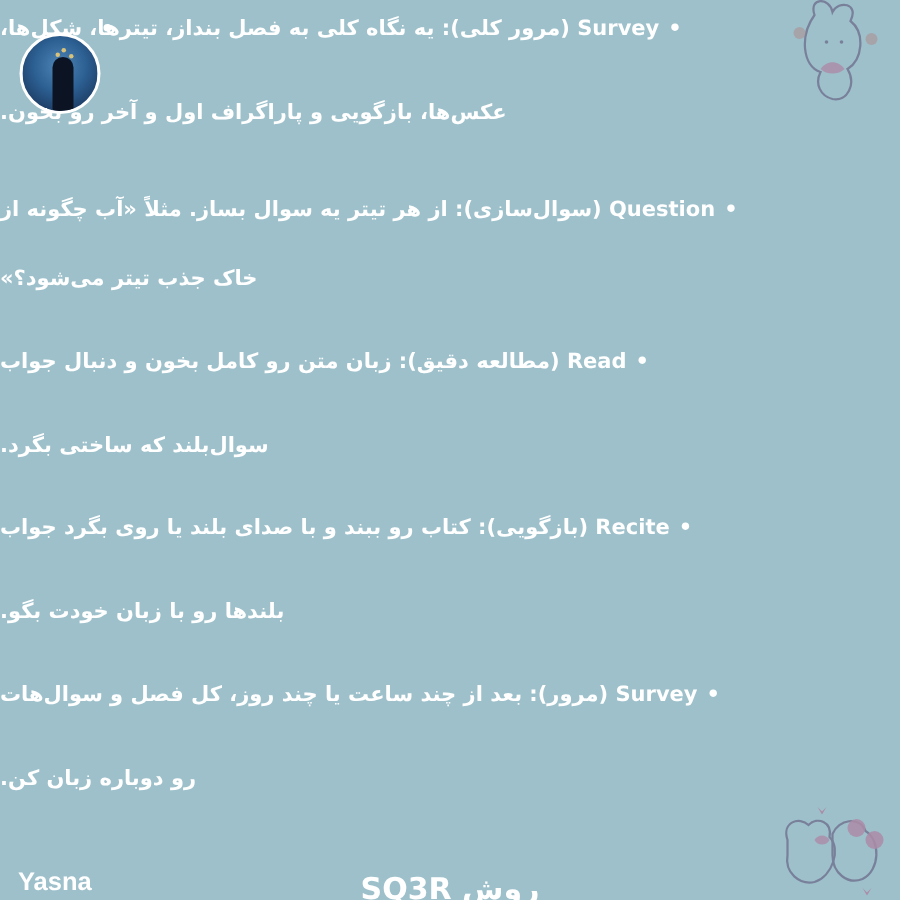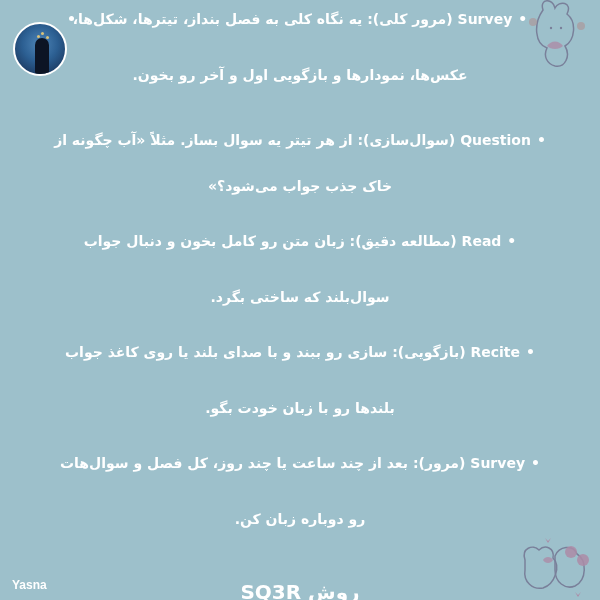--- a/index.html
+++ b/index.html
@@ -5,36 +5,36 @@
     html, body { margin: 0; padding: 0; }
     body {
       width: 600px; height: 600px; overflow: hidden;
       background: #9dc0cb;
       font-family: "DejaVu Sans", sans-serif;
       position: relative;
       color: #ffffff;
     }
     .line {
       position: absolute; left: 0; width: 600px;
-      text-align: center;
+      text-align: left;
       direction: rtl;
       font-weight: bold;
       font-size: 14px;
       white-space: nowrap;
       color: #ffffff;
     }
     .bullet { margin-left: 6px; }
     .title {
       position: absolute; left: 0; width: 600px; top: 552px;
       text-align: center; direction: rtl;
       font-weight: bold; font-size: 20px; color: #ffffff; margin-top: 28px;
     }
     .signature {
       position: absolute; left: 12px; top: 578px;
-      font-weight: bold; font-size: 12px; color: #ffffff;
+      font-weight: bold; font-size: 17px; color: #ffffff;
       font-family: "Liberation Sans", sans-serif;
       text-align: center;
     }
     .avatar {
       position: absolute; left: 13px; top: 22px;
       width: 50px; height: 50px; border-radius: 50%;
       border: 2px solid #ffffff;
       background: radial-gradient(circle at 50% 40%, #4f86b8 0%, #2c5f92 45%, #14284a 100%);
       overflow: hidden;
     }
@@ -78,39 +78,39 @@
   <circle cx="68" cy="30" r="6" fill="#b27a9b" opacity="0.85"></circle>
   <path d="M28 30 C30 26, 36 26, 38 30 C36 34, 30 34, 28 30 Z" fill="#b27a9b" opacity="0.8"></path>
   <path d="M30 8 l3 3 l3 -3 l-3 5 Z" fill="#b27a9b"></path>
   <path d="M60 62 l3 3 l3 -3 l-3 5 Z" fill="#b27a9b"></path>
 </svg>
 
 <div class="line" style="top:11px">
   <span class="bullet">•</span><span>Survey (مرور کلی): یه نگاه کلی به فصل بنداز، تیترها، شکل‌ها،</span>
 </div>
 <div class="line" style="top:67px">
-  <span>عکس‌ها، نمودارها و بازگویی اول و آخر رو بخون.</span>
+  <span>عکس‌ها، بازگویی و پاراگراف اول و آخر رو بخون.</span>
 </div>
 
 <div class="line" style="top:132px">
   <span class="bullet">•</span><span>Question (سوال‌سازی): از هر تیتر یه سوال بساز. مثلاً «آب چگونه از</span>
 </div>
 <div class="line" style="top:178px">
-  <span>خاک جذب جواب می‌شود؟»</span>
+  <span>خاک جذب تیتر می‌شود؟»</span>
 </div>
 
 <div class="line" style="top:233px">
   <span class="bullet">•</span><span>Read (مطالعه دقیق): زبان متن رو کامل بخون و دنبال جواب</span>
 </div>
 <div class="line" style="top:289px">
   <span>سوال‌بلند که ساختی بگرد.</span>
 </div>
 
 <div class="line" style="top:344px">
-  <span class="bullet">•</span><span>Recite (بازگویی): سازی رو ببند و با صدای بلند یا روی کاغذ جواب</span>
+  <span class="bullet">•</span><span>Recite (بازگویی): کتاب رو ببند و با صدای بلند یا روی بگرد جواب</span>
 </div>
 <div class="line" style="top:400px">
   <span>بلند‌ها رو با زبان خودت بگو.</span>
 </div>
 
 <div class="line" style="top:455px">
   <span class="bullet">•</span><span>Survey (مرور): بعد از چند ساعت یا چند روز، کل فصل و سوال‌هات</span>
 </div>
 <div class="line" style="top:511px">
   <span>رو دوباره زبان کن.</span>

